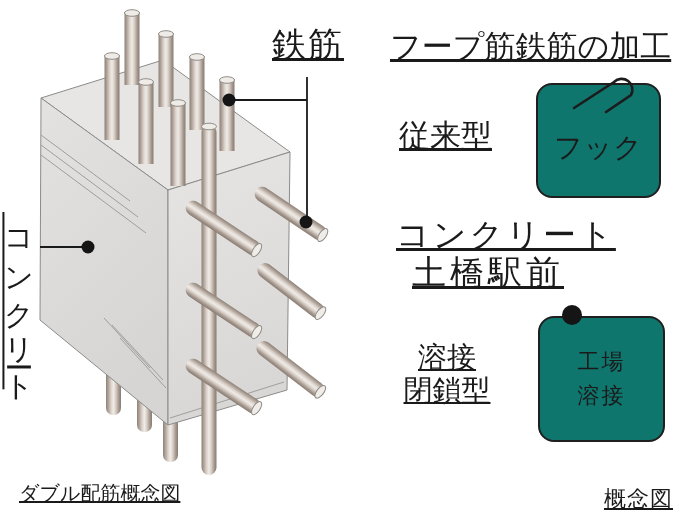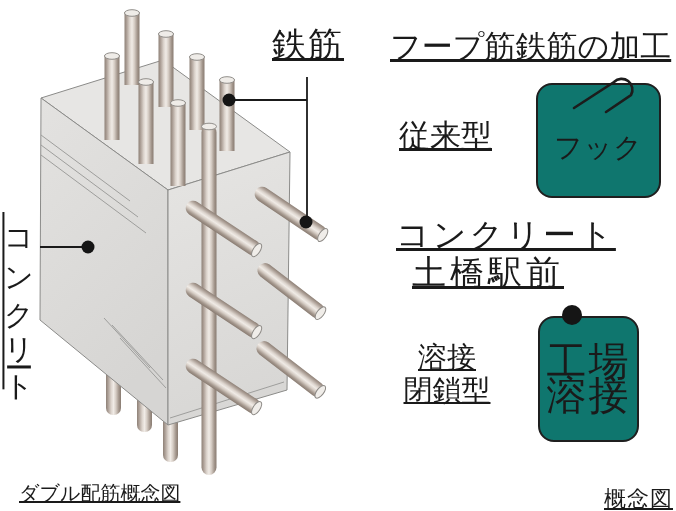--- a/index.html
+++ b/index.html
@@ -17,21 +17,21 @@
   .conv-label{left:399px;top:120px;font-size:31px;}
   .prop1{left:396px;top:219px;font-size:33px;letter-spacing:3px;}
   .prop2{left:396px;top:256px;font-size:34px;letter-spacing:4px;margin-left:16px;}
   .weld-label{left:397px;top:341px;width:100px;font-size:29px;line-height:33px;text-align:center;}
   .weld-label div{white-space:nowrap;}
   .box{position:absolute;box-sizing:border-box;border:2.6px solid #1f1f1f;border-radius:16px;
     background:#0f766e;display:flex;flex-direction:column;align-items:center;justify-content:center;
     text-align:center;margin-left:28px;}
   .box1{left:508px;top:83px;width:125px;height:115px;font-size:28px;line-height:31px;letter-spacing:1px;}
   .box1 .inner{margin-top:14px;}
-  .box2{left:510px;top:316px;width:101px;height:126px;font-size:40px;line-height:34px;letter-spacing:2px;}
+  .box2{left:510px;top:316px;width:127px;height:126px;font-size:22px;line-height:34px;letter-spacing:2px;}
   .hook-svg{position:absolute;left:555px;top:58px;width:95px;height:62px;z-index:3;}
   .weld-dot{position:absolute;left:562px;top:305px;width:20px;height:20px;border-radius:50%;
     background:#151515;z-index:3;}
   #illus{position:absolute;left:0;top:0;}
 </style>
 </head>
 <body>
 
 <div id="screen">
 

